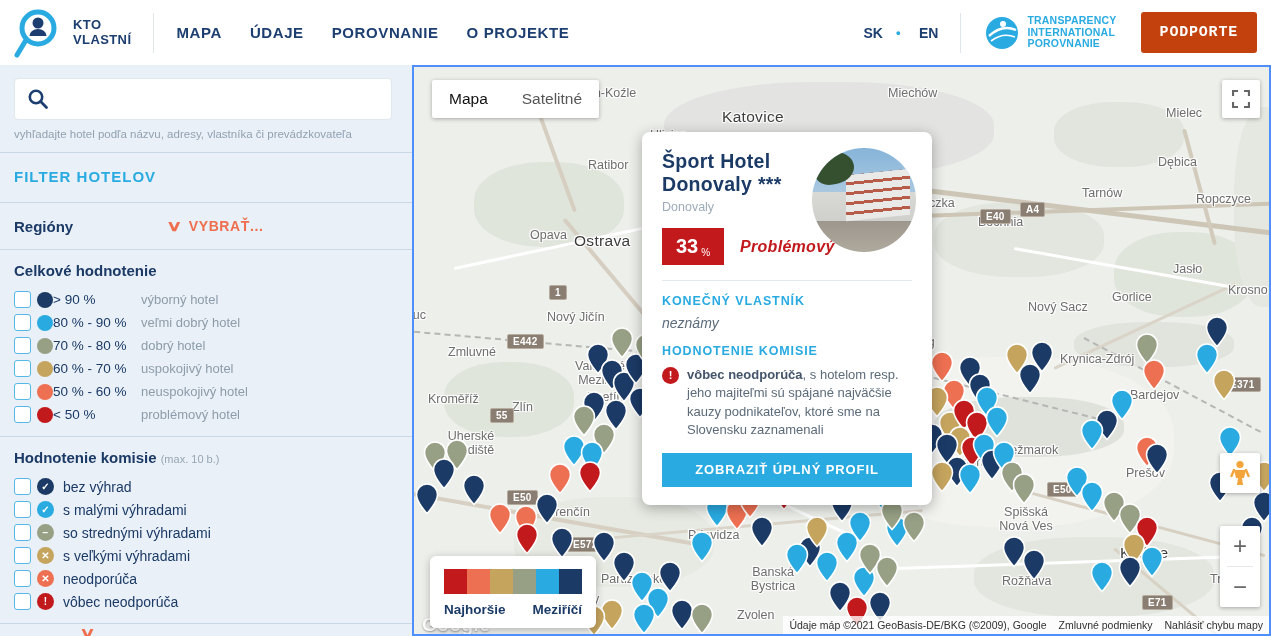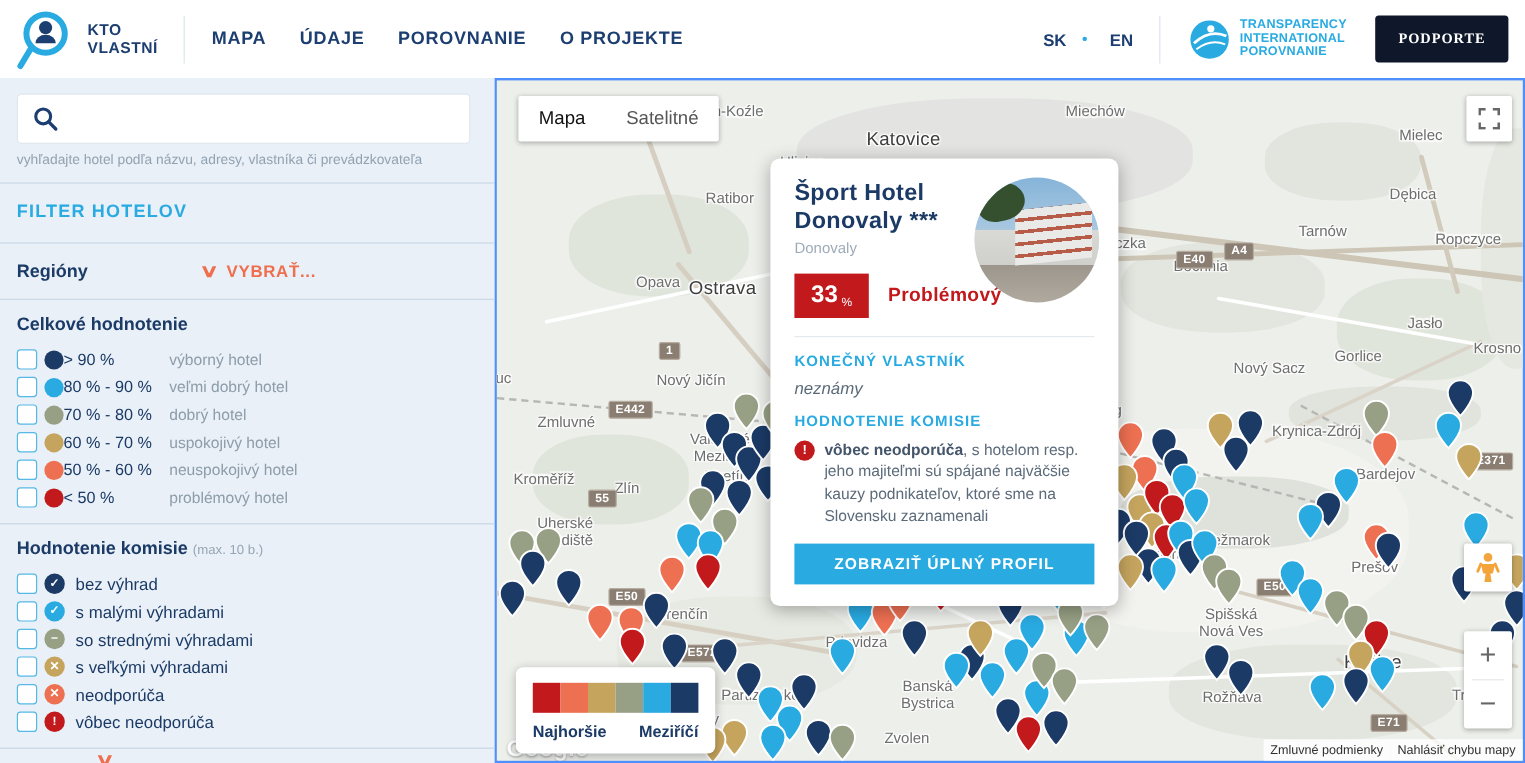--- a/index.html
+++ b/index.html
@@ -10,21 +10,21 @@
   .brand{display:flex;align-items:center;gap:7px;margin-left:12px;}
   .brand-text{font-weight:bold;color:#1c3e70;font-size:13px;line-height:1.12;letter-spacing:.4px;}
   .vdiv{width:1px;height:40px;background:#dfe5ec;margin:0 22px;}
   nav{display:flex;gap:28px;}
   .nav-link{font-weight:bold;color:#1c3e70;font-size:15px;letter-spacing:.6px;text-decoration:none;cursor:pointer;}
   .header-right{margin-left:auto;display:flex;align-items:center;margin-right:14px;}
   .lang{display:flex;align-items:center;gap:7px;font-weight:bold;font-size:14px;color:#1c3e70;}
   .lang .dot{color:#29abe2;font-size:13px;}
   .ti-logo{display:flex;align-items:center;gap:6px;}
   .ti-text{font-weight:bold;font-size:10.5px;line-height:1.1;color:#29abe2;letter-spacing:.2px;}
-  .support{margin-left:24px;background:#0f172a;color:#fff;border:none;font-family:Liberation Serif, serif;font-weight:bold;font-size:12px;letter-spacing:.8px;padding:12px 19px;border-radius:3px;cursor:pointer;}
+  .support{margin-left:24px;background:#c2410c;color:#fff;border:none;font-family:Liberation Mono, monospace;font-weight:bold;font-size:15px;letter-spacing:.8px;padding:12px 19px;border-radius:3px;cursor:pointer;}
 
   
   aside{position:absolute;left:0;top:65px;width:412px;bottom:0;background:#e9f0f7;overflow:hidden;z-index:15;}
   .sb-div{height:1px;background:#c9d8e4;}
   .search-wrap{padding:13px 20px 0 14px;}
   .search-box{background:#fff;border:1px solid #dfe7ef;border-radius:4px;height:40px;display:flex;align-items:center;padding:0 12px;}
   .search-box input{flex:1;border:none;outline:none;font-family:inherit;font-size:16px;color:#1b3a66;background:transparent;}
   .search-box input::placeholder{color:#1b3a66;opacity:1;}
   .search-helper{font-size:11.5px;color:#92a2b2;margin:8px 20px 12px 14px;}
   .filter-sec{padding:15px 14px 16px;}
@@ -82,21 +82,21 @@
   .card{position:absolute;left:228px;top:65px;width:290px;background:#fff;border-radius:8px;box-shadow:0 3px 14px rgba(0,0,0,.3);z-index:7;padding:18px 20px 18px;box-sizing:border-box;}
   .card-title{color:#1b3a66;font-weight:bold;font-size:19.5px;line-height:1.18;letter-spacing:.3px;width:158px;}
   .card-sub{color:#9eabb8;font-size:12.5px;margin-top:4px;}
   .photo{position:absolute;right:16px;top:16px;width:104px;height:104px;border-radius:50%;overflow:hidden;background:linear-gradient(180deg,#86b4d9 0%,#a9c8e0 42%,#d9dad6 42%,#cfcfcb 70%,#9c968c 70%,#b0a99e 100%);}
   .photo .bldg{position:absolute;right:6px;top:24px;width:64px;height:46px;background:repeating-linear-gradient(180deg,#e9e9e7 0 7px,#b85c4a 7px 10px);transform:skewY(-6deg);}
   .photo .tree{position:absolute;left:2px;top:4px;width:40px;height:32px;background:#35502f;border-radius:50% 60% 55% 45%;transform:rotate(-12deg);}
   .score-row{display:flex;align-items:center;gap:16px;margin-top:14px;}
   .score-badge{background:#c2191d;color:#fff;width:62px;height:37px;display:flex;align-items:center;justify-content:center;gap:3px;}
   .score-num{font-size:20px;font-weight:bold;}
   .score-unit{font-size:10px;align-self:flex-end;margin-bottom:7px;}
-  .score-label{color:#c2191d;font-weight:bold;font-size:16px;letter-spacing:.3px;}
+  .score-label{color:#c2191d;font-weight:bold;font-size:16px;letter-spacing:.3px;font-style:italic;}
   .card-hr{border:none;border-top:1px solid #e4e9ee;margin:15px 0 0;}
   .card-heading{color:#29abe2;font-weight:bold;font-size:12.5px;letter-spacing:.9px;margin-top:13px;}
   .owner-value{color:#5c6b7a;font-style:italic;font-size:14px;margin-top:7px;}
   .comm-row{display:flex;gap:8px;margin-top:8px;}
   .comm-icon{width:17px;height:17px;border-radius:50%;background:#c2191d;color:#fff;font-size:11px;font-weight:bold;text-align:center;line-height:17px;flex:0 0 auto;margin-top:1px;}
   .comm-text{font-size:13px;line-height:1.42;color:#5c6b7a;}
   .comm-text b{color:#44546a;}
   .profile-btn{display:block;width:100%;margin-top:13px;background:#29abe2;border:none;color:#fff;font-family:inherit;font-weight:bold;font-size:13px;letter-spacing:.9px;height:34px;cursor:pointer;}
 </style>
 </head>
@@ -783,17 +783,18 @@
     </div>
 
     <div class="zoomctl">
       <div class="zbtn">+</div>
       <div class="zdiv"></div>
       <div class="zbtn">−</div>
     </div>
 
     <div class="gmaps-logo">Google</div>
     <div class="attribution">
+      <span>Údaje máp ©2021 GeoBasis-DE/BKG (©2009), Google</span>
       <span class="attr-link">Zmluvné podmienky</span>
       <span class="attr-link">Nahlásiť chybu mapy</span>
     </div>
   </div>
 </div>
 
 </body></html>

